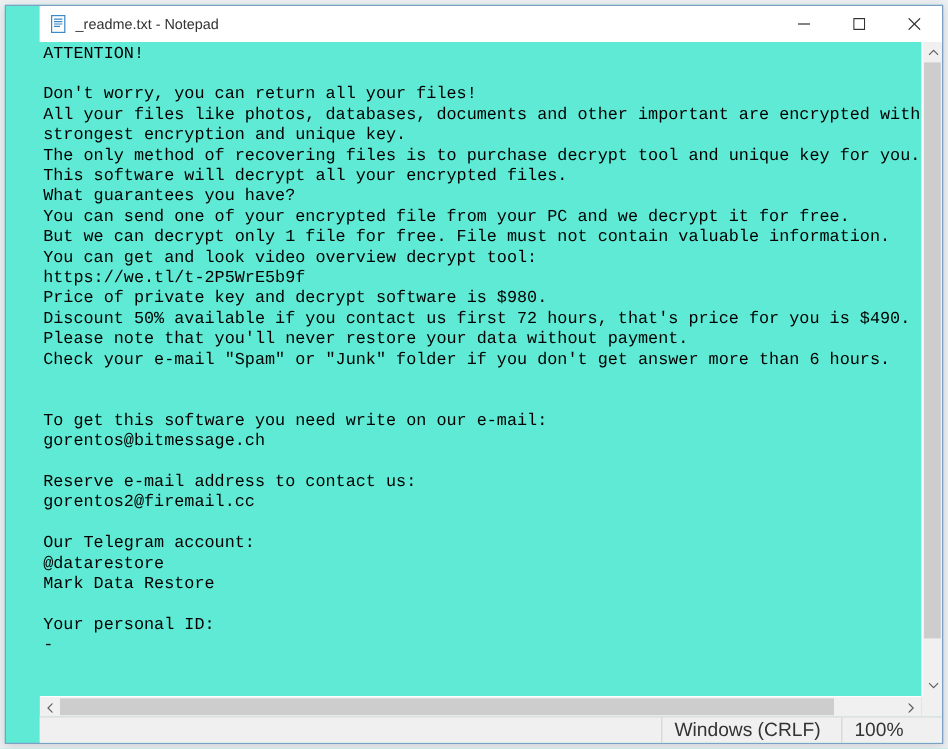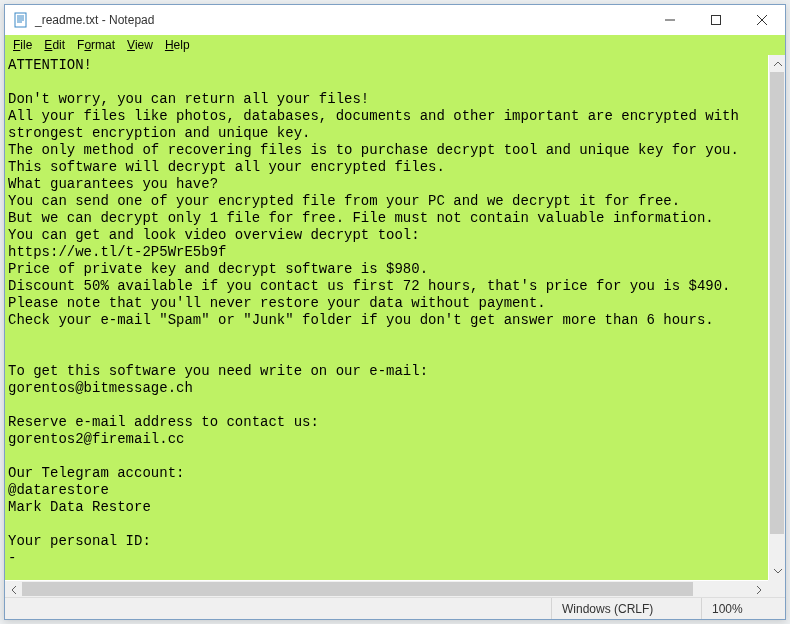--- a/index.html
+++ b/index.html
@@ -3,23 +3,23 @@
   <meta charset="utf-8">
   <style>
     * { box-sizing: border-box; margin: 0; padding: 0; }
     body {
       width: 790px; height: 624px; overflow: hidden;
       font-family: "Segoe UI", Arial, sans-serif;
       background: #eceff1;
     }
     .window {
       width: 782px; height: 616px; margin: 4px;
-      background: #bef264; border: 1px solid #7ea0c4;
+      background: #5eead4; border: 1px solid #7ea0c4;
       box-shadow: 0 2px 8px rgba(0,0,0,.15);
-      display: flex; flex-direction: column;
+      display: flex; flex-direction: column; padding-left: 28px;
     }
     
     .titlebar {
       height: 30px; display: flex; align-items: center;
       background: #fff; color: #000;
     }
     .titlebar .app-icon {
       width: 16px; height: 16px; margin: 0 6px 0 8px;
     }
     .titlebar .title {
@@ -77,21 +77,21 @@
       position: absolute; left: 1px; right: 1px; top: 0;
       height: 94%; background: #cdcdcd;
     }
     .hscroll .thumb {
       position: absolute; top: 1px; bottom: 1px; left: 0;
       width: 92%; background: #cdcdcd;
     }
     
     .statusbar {
       height: 22px; border-top: 1px solid #ddd;
-      display: flex; font-size: 12px; color: #333;
+      display: flex; font-size: 16px; color: #333;
       background: #f0f0f0;
     }
     .statusbar .cell {
       border-left: 1px solid #d4d4d4;
       padding: 3px 10px; display: flex; align-items: center;
     }
     .statusbar .spacer { flex: 1; }
   </style>
 </head>
 <body>
@@ -122,27 +122,20 @@
       </div>
       <div class="winbtn close">
         <svg width="10" height="10">
           <line x1="0" y1="0" x2="10" y2="10" stroke="currentColor" stroke-width="1"></line>
           <line x1="10" y1="0" x2="0" y2="10" stroke="currentColor" stroke-width="1"></line>
         </svg>
       </div>
     </div>
   </div>
 
-  <div class="menubar">
-    <span class="menuitem"><span class="u">F</span><span></span>ile</span>
-    <span class="menuitem"><span class="u">E</span>dit</span>
-    <span class="menuitem">F<span class="u">o</span>rmat</span>
-    <span class="menuitem"><span class="u">V</span>iew</span>
-    <span class="menuitem"><span class="u">H</span>elp</span>
-  </div>
 
   <div class="editor-wrap">
     <div class="editor">ATTENTION!
 
 Don't worry, you can return all your files!
 All your files like photos, databases, documents and other important are encrypted with strongest encryption and unique key.
 The only method of recovering files is to purchase decrypt tool and unique key for you.
 This software will decrypt all your encrypted files.
 What guarantees you have?
 You can send one of your encrypted file from your PC and we decrypt it for free.

